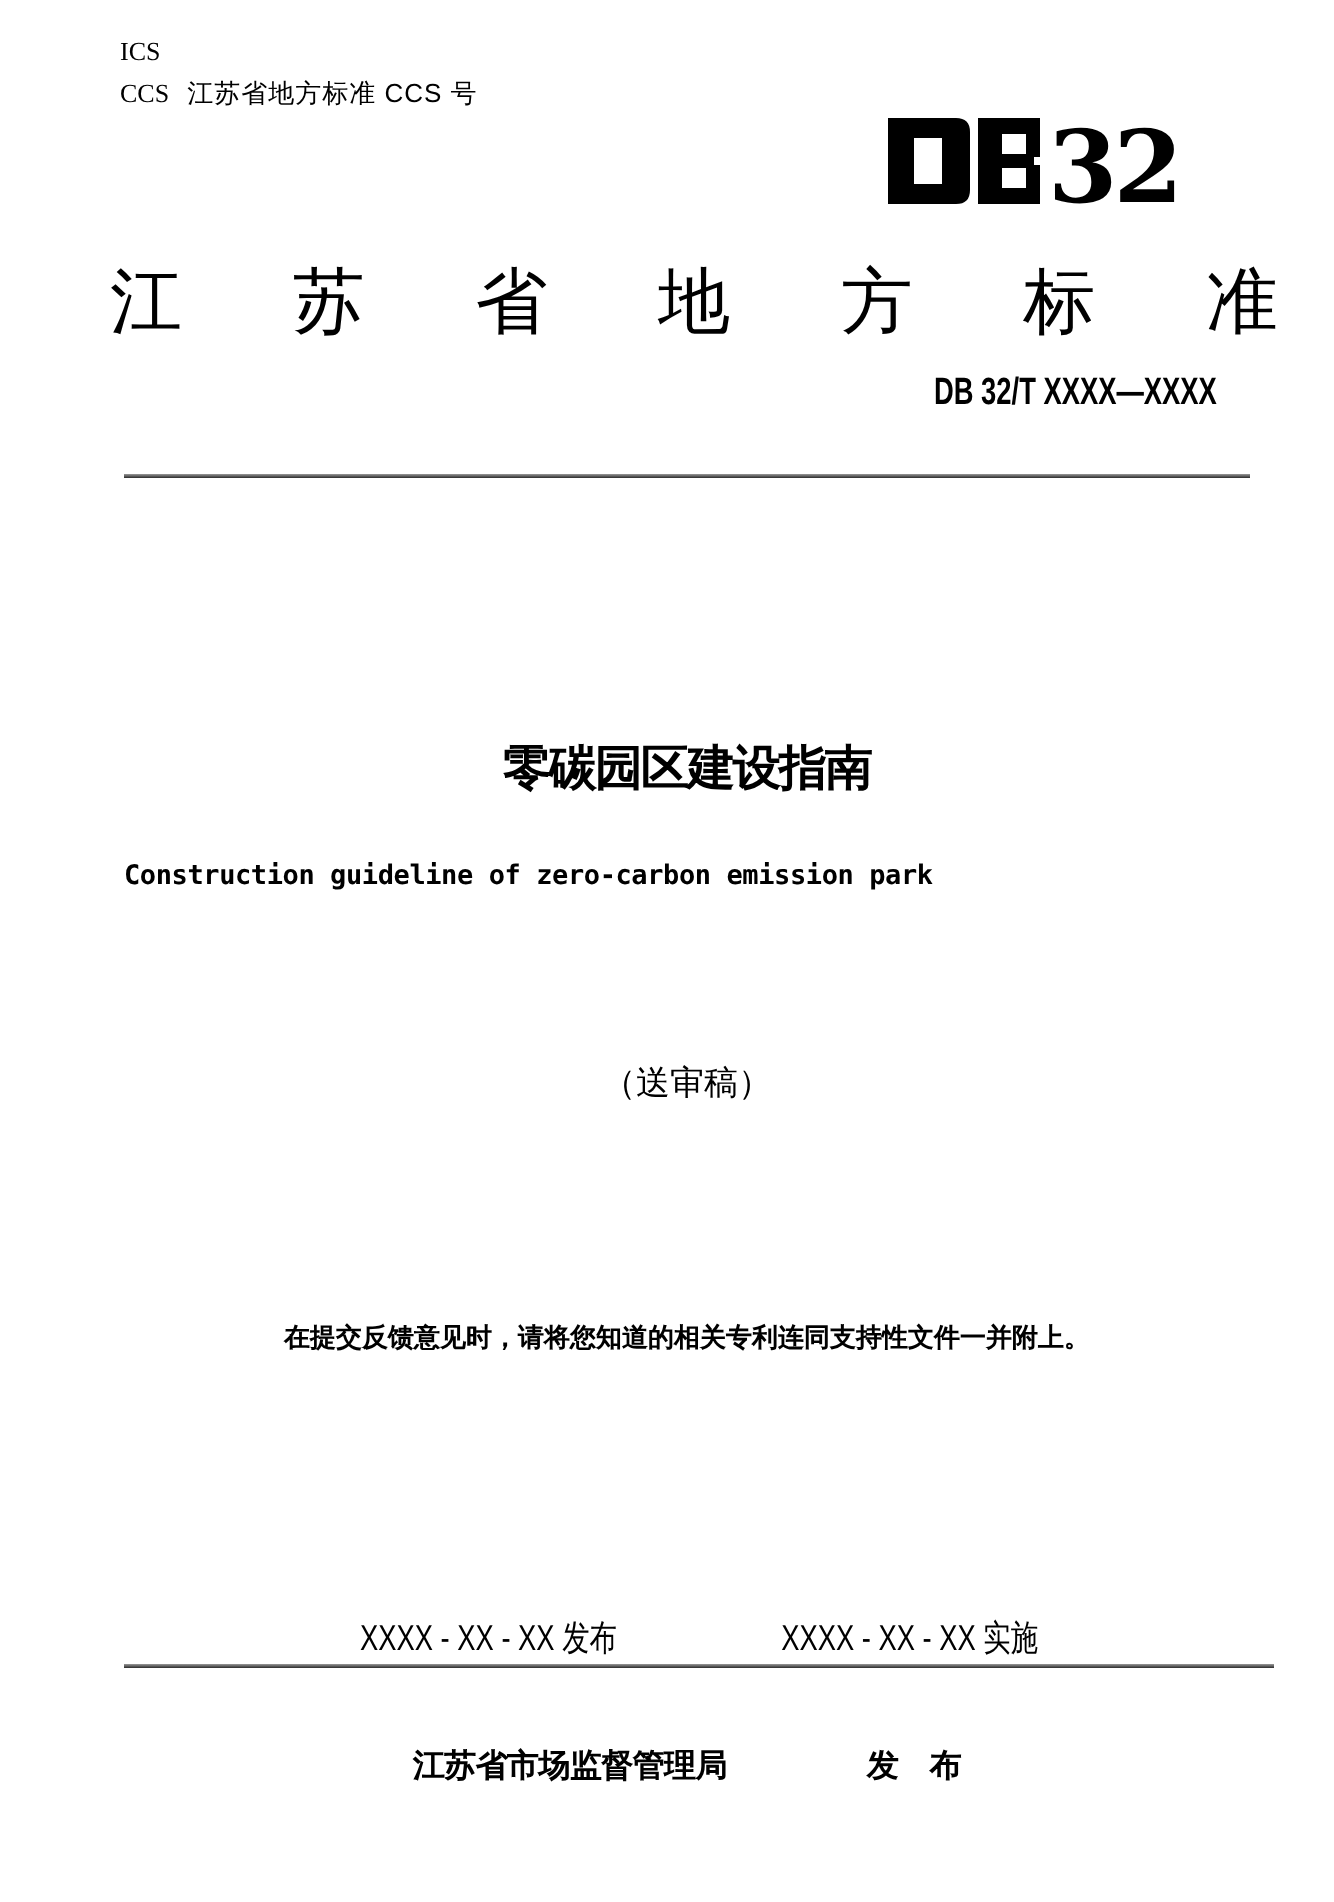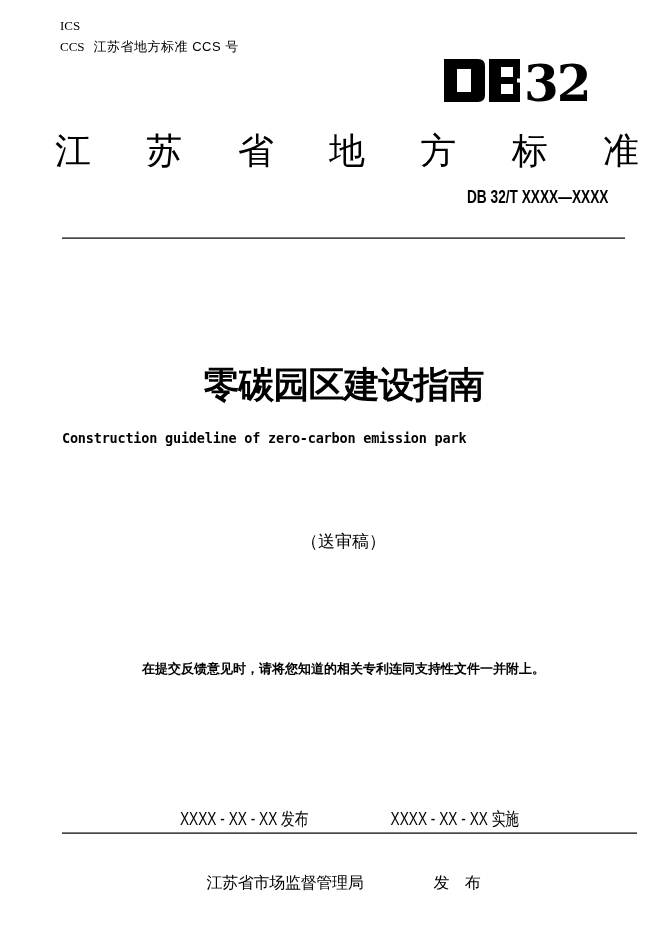--- a/index.html
+++ b/index.html
@@ -43,21 +43,21 @@
     letter-spacing:0px;
   }
   .rule{
     position:absolute;left:62px;height:2px;
     background:linear-gradient(to bottom,#9a9a9a,#2b2b2b);
   }
   .rule-top{top:237px;width:563px;}
   .rule-bottom{top:832px;width:575px;}
   .title-cn{
     position:absolute;left:62px;top:365px;width:563px;
-    text-align:center;font-size:36px;font-weight:bold;
+    text-align:center;font-size:24px;font-weight:bold;
     letter-spacing:-1px;line-height:40px;
   }
   .title-en{
     position:absolute;left:62px;top:430px;width:563px;
     text-align:left;
     font-family:"DejaVu Sans Mono",monospace;
     font-size:13.5px;font-weight:bold;letter-spacing:-0.2px;
   }
   .draft-label{
     position:absolute;left:62px;top:530px;width:563px;
@@ -72,21 +72,21 @@
   .dates-row{
     position:absolute;left:62px;top:808px;width:575px;
     display:flex;justify-content:center;
     font-size:18px;line-height:22px;white-space:nowrap;
   }
   .date-left{transform:scaleX(0.76);transform-origin:0 50%;}
   .date-right{transform:scaleX(0.76);transform-origin:100% 50%;}
   .publisher-row{
     position:absolute;left:62px;top:873px;width:563px;
     display:flex;justify-content:center;align-items:center;
-    font-size:16px;font-weight:normal;letter-spacing:-0.3px;
+    font-size:16px;font-weight:bold;letter-spacing:-0.3px;
     white-space:pre;
     gap:30px;
   }
   .publisher-row .release{margin-left:40px;text-align:right;}
 </style>
 </head>
 <body>
 
 <div class="page">
 

